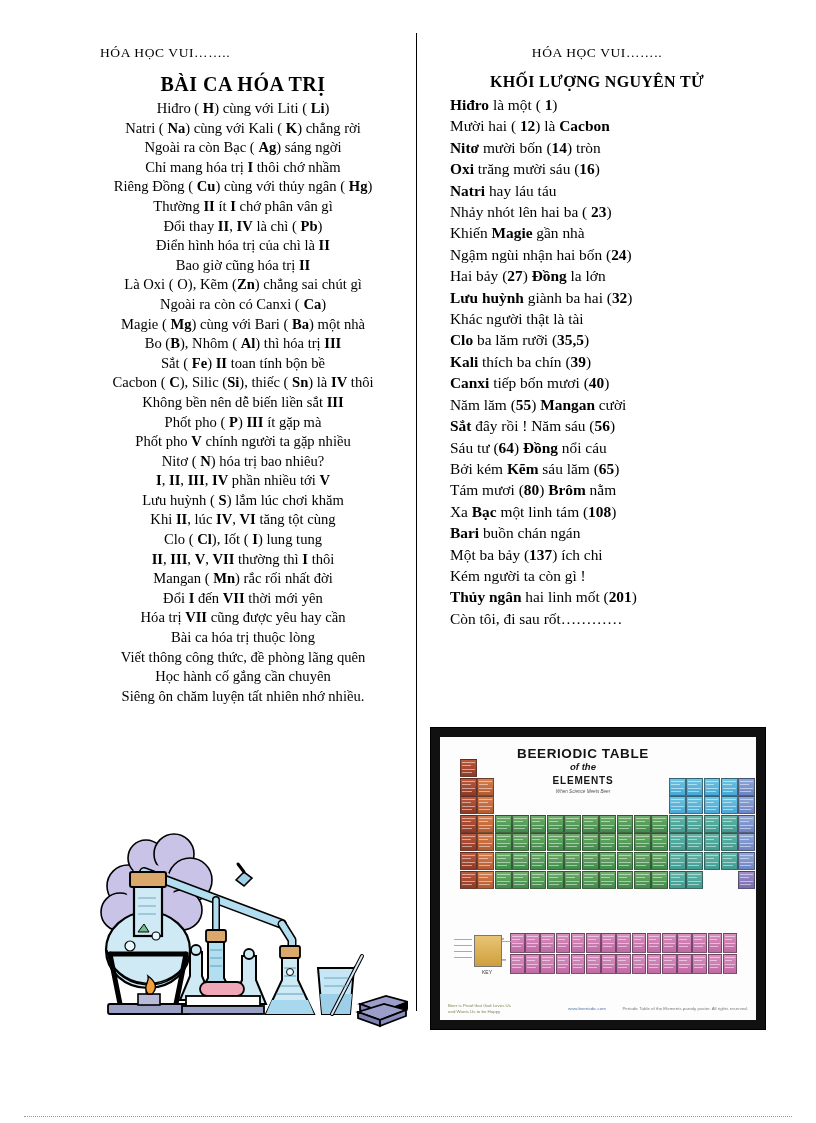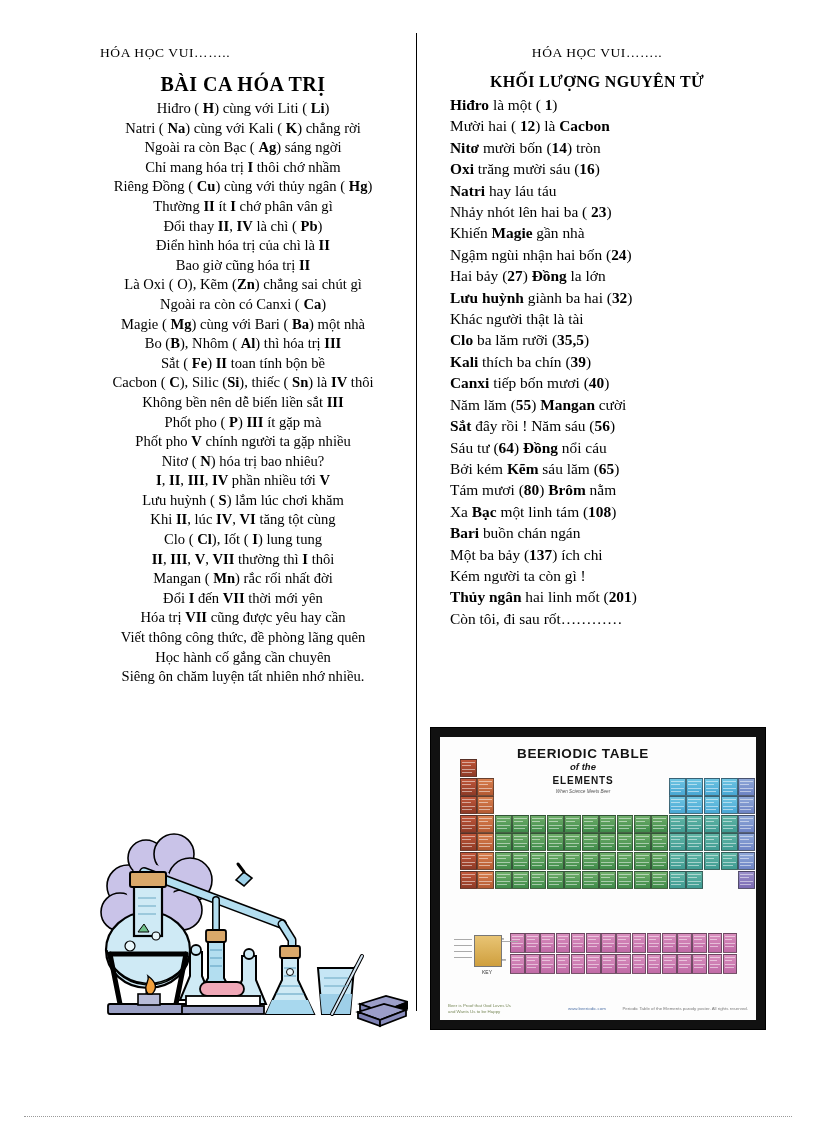--- a/index.html
+++ b/index.html
@@ -239,20 +239,21 @@
         <li>Phốt pho <b>V</b> chính người ta gặp nhiều</li>
         <li>Nitơ ( <b>N</b>) hóa trị bao nhiêu?</li>
         <li><b>I</b>, <b>II</b>, <b>III</b>, <b>IV</b> phần nhiều tới <b>V</b></li>
         <li>Lưu huỳnh ( <b>S</b>) lắm lúc chơi khăm</li>
         <li>Khi <b>II</b>, lúc <b>IV</b>, <b>VI</b> tăng tột cùng</li>
         <li>Clo ( <b>Cl</b>), Iốt ( <b>I</b>) lung tung</li>
         <li><b>II</b>, <b>III</b>, <b>V</b>, <b>VII</b>  thường thì <b>I</b> thôi</li>
         <li>Mangan ( <b>Mn</b>) rắc rối nhất đời</li>
         <li>Đổi <b>I</b> đến <b>VII</b> thời mới yên</li>
         <li>Hóa trị <b>VII</b> cũng được yêu hay cần</li>
+        <li>Bài ca hóa trị thuộc lòng</li>
         <li>Viết thông công thức, đề phòng lãng quên</li>
         <li>Học hành cố gắng cần chuyên</li>
         <li>Siêng ôn chăm luyện tất nhiên nhớ nhiều.</li>
       </ul>
   </div>
 
   <div class="col col-right">
     <div class="kicker kicker-right">HÓA HỌC VUI……..</div>
     <div class="poem-title title-right">KHỐI LƯỢNG NGUYÊN TỬ</div>
     <ul class="verse verse-right">

